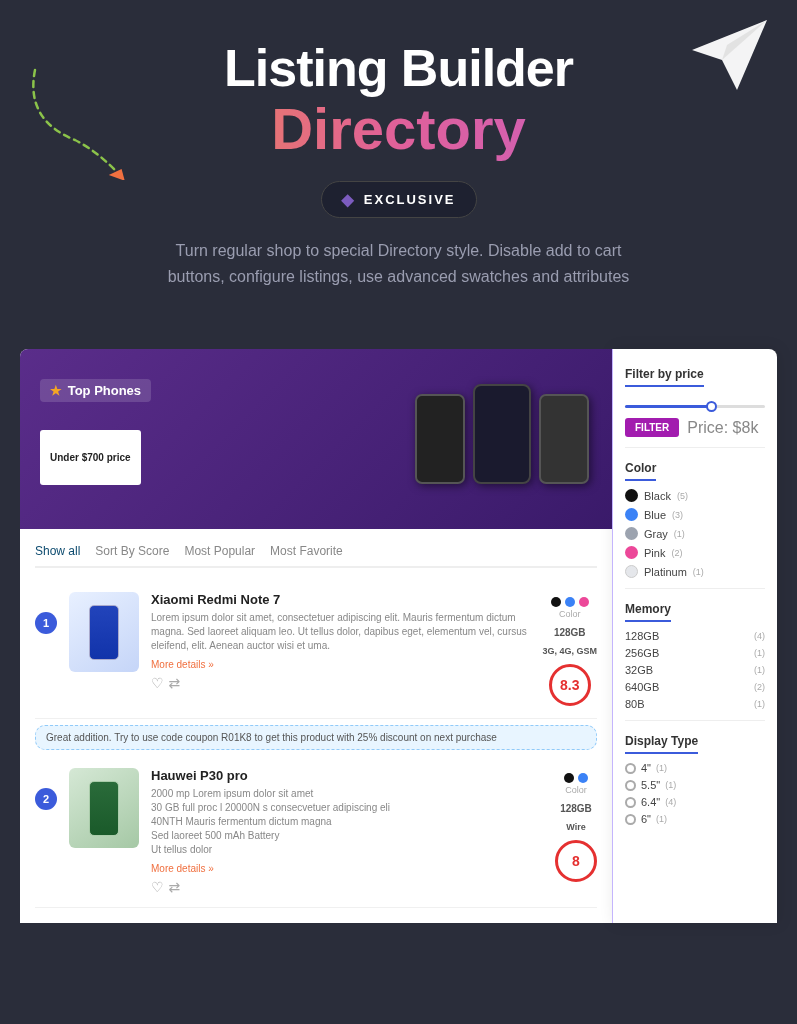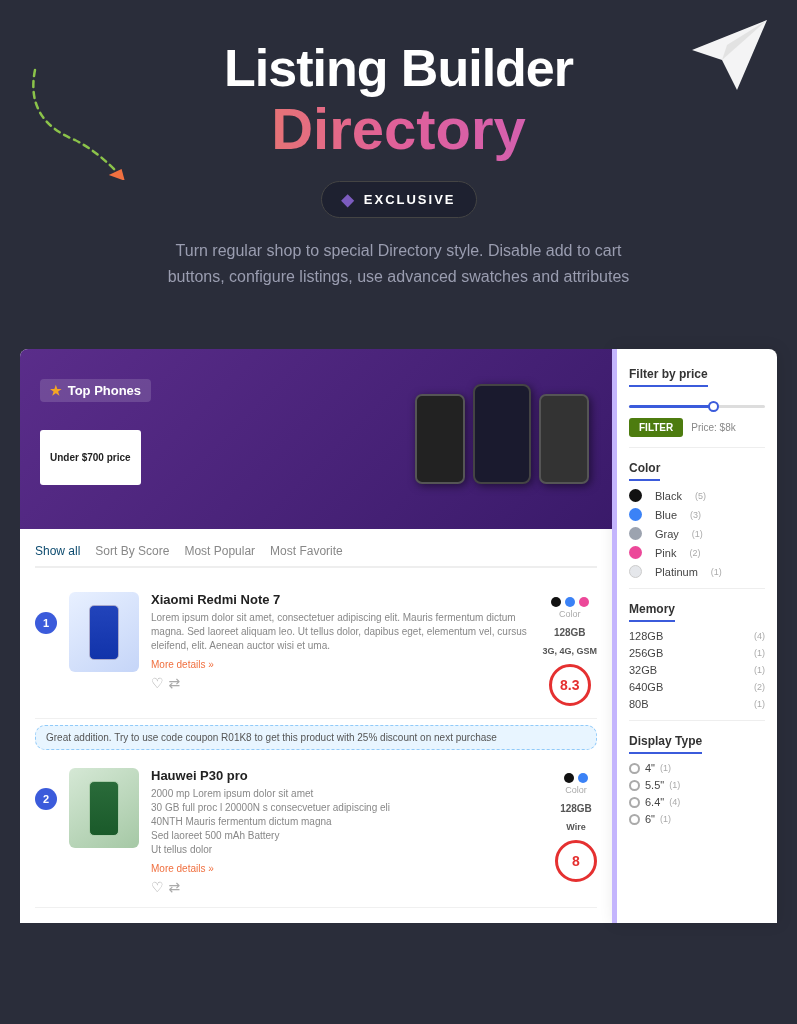--- a/index.html
+++ b/index.html
@@ -245,21 +245,21 @@
       font-size: 10px;
       color: #555;
       border-radius: 10px;
       margin: 6px 0;
     }
 
     
     .sidebar-panel {
       width: 165px;
       background: #fff;
-      border-left: 5px solid #c4b5fd;
+      border-left: 1px solid #c4b5fd;
       padding: 15px 12px;
       flex-shrink: 0;
       border-radius: 0 8px 0 0;
       box-shadow: 2px 0 15px rgba(0,0,0,0.1);
     }
     .sidebar-section-title {
       font-size: 12px;
       font-weight: 700;
       color: #333;
       margin-bottom: 8px;
@@ -296,42 +296,42 @@
       border: 2px solid #3b5bdb;
       border-radius: 50%;
     }
     .filter-row {
       display: flex;
       align-items: center;
       gap: 8px;
       margin-bottom: 8px;
     }
     .filter-btn {
-      background: #4d7c0f;
+      background: #a21caf;
       color: #fff;
       font-size: 10px;
       font-weight: 700;
       padding: 4px 10px;
       border-radius: 3px;
       border: none;
       cursor: pointer;
     }
     .price-text {
-      font-size: 10px;
+      font-size: 16px;
       color: #888;
     }
     .sidebar-divider {
       height: 1px;
       background: #eee;
       margin: 10px 0;
     }
     .color-option {
       display: flex;
       align-items: center;
-      gap: 13px;
+      gap: 6px;
       margin-bottom: 6px;
       font-size: 11px;
       color: #444;
     }
     .color-swatch {
       width: 13px;
       height: 13px;
       border-radius: 50%;
       flex-shrink: 0;
     }

